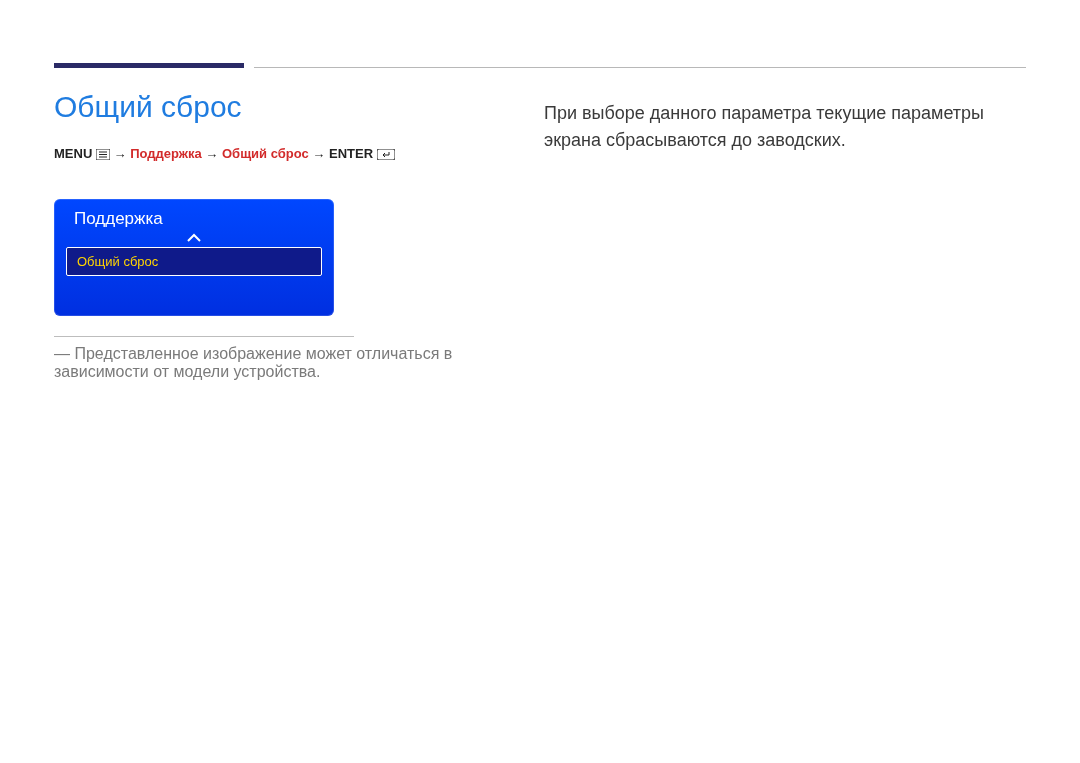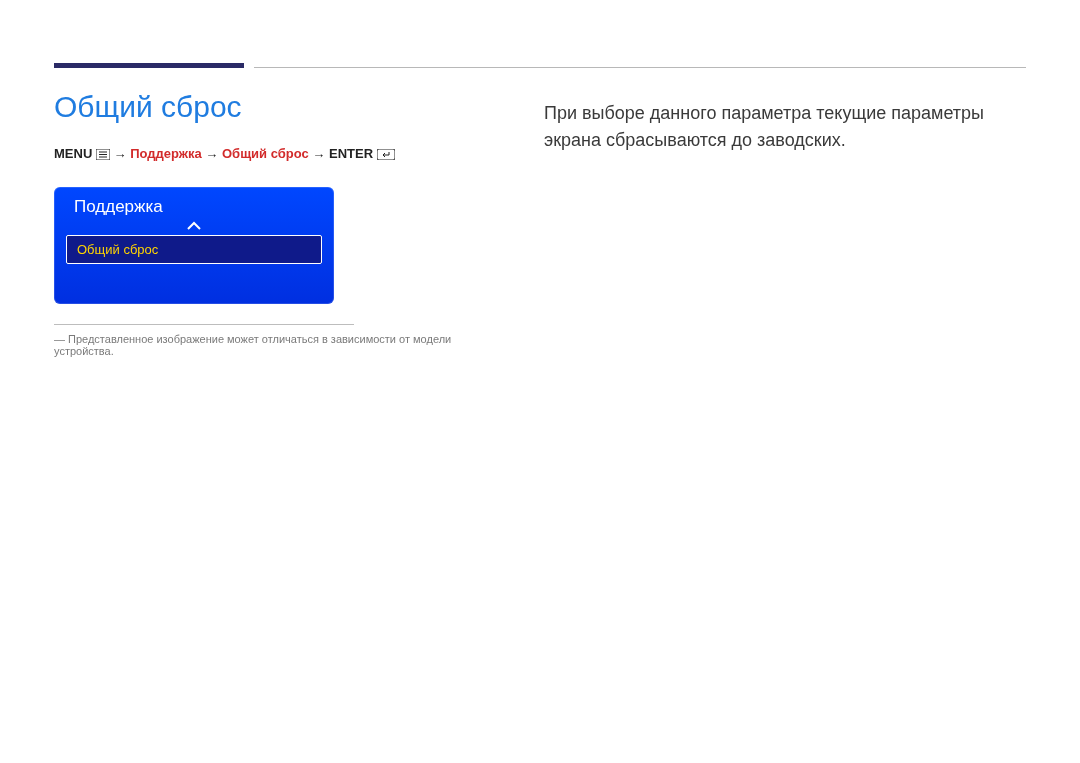--- a/index.html
+++ b/index.html
@@ -50,21 +50,21 @@
     font-size: 30px;
     color: #1f7ce0;
     margin: 0 0 22px 0;
     font-weight: 400;
     white-space: nowrap;
   }
   .breadcrumb {
     font-size: 13px;
     font-weight: bold;
     color: #222;
-    margin-bottom: 24px;
+    margin-bottom: 36px;
   }
   .breadcrumb .hl {
     color: #d22b2b;
     font-weight: bold;
   }
   .breadcrumb .icon-svg {
     display: inline-block;
     vertical-align: -2px;
   }
   .osd {
@@ -100,21 +100,21 @@
     font-size: 13px;
     box-sizing: border-box;
   }
   .sep {
     height: 1px;
     background: #bdbdbd;
     width: 300px;
     margin: 20px 0 8px 0;
   }
   .footnote {
-    font-size: 11px;
+    font-size: 16px;
     color: #7a7a7a;
   }
   .desc {
     font-size: 18px;
     color: #3a3a3a;
     line-height: 1.5;
   }
 </style>
 </head>
 <body>

